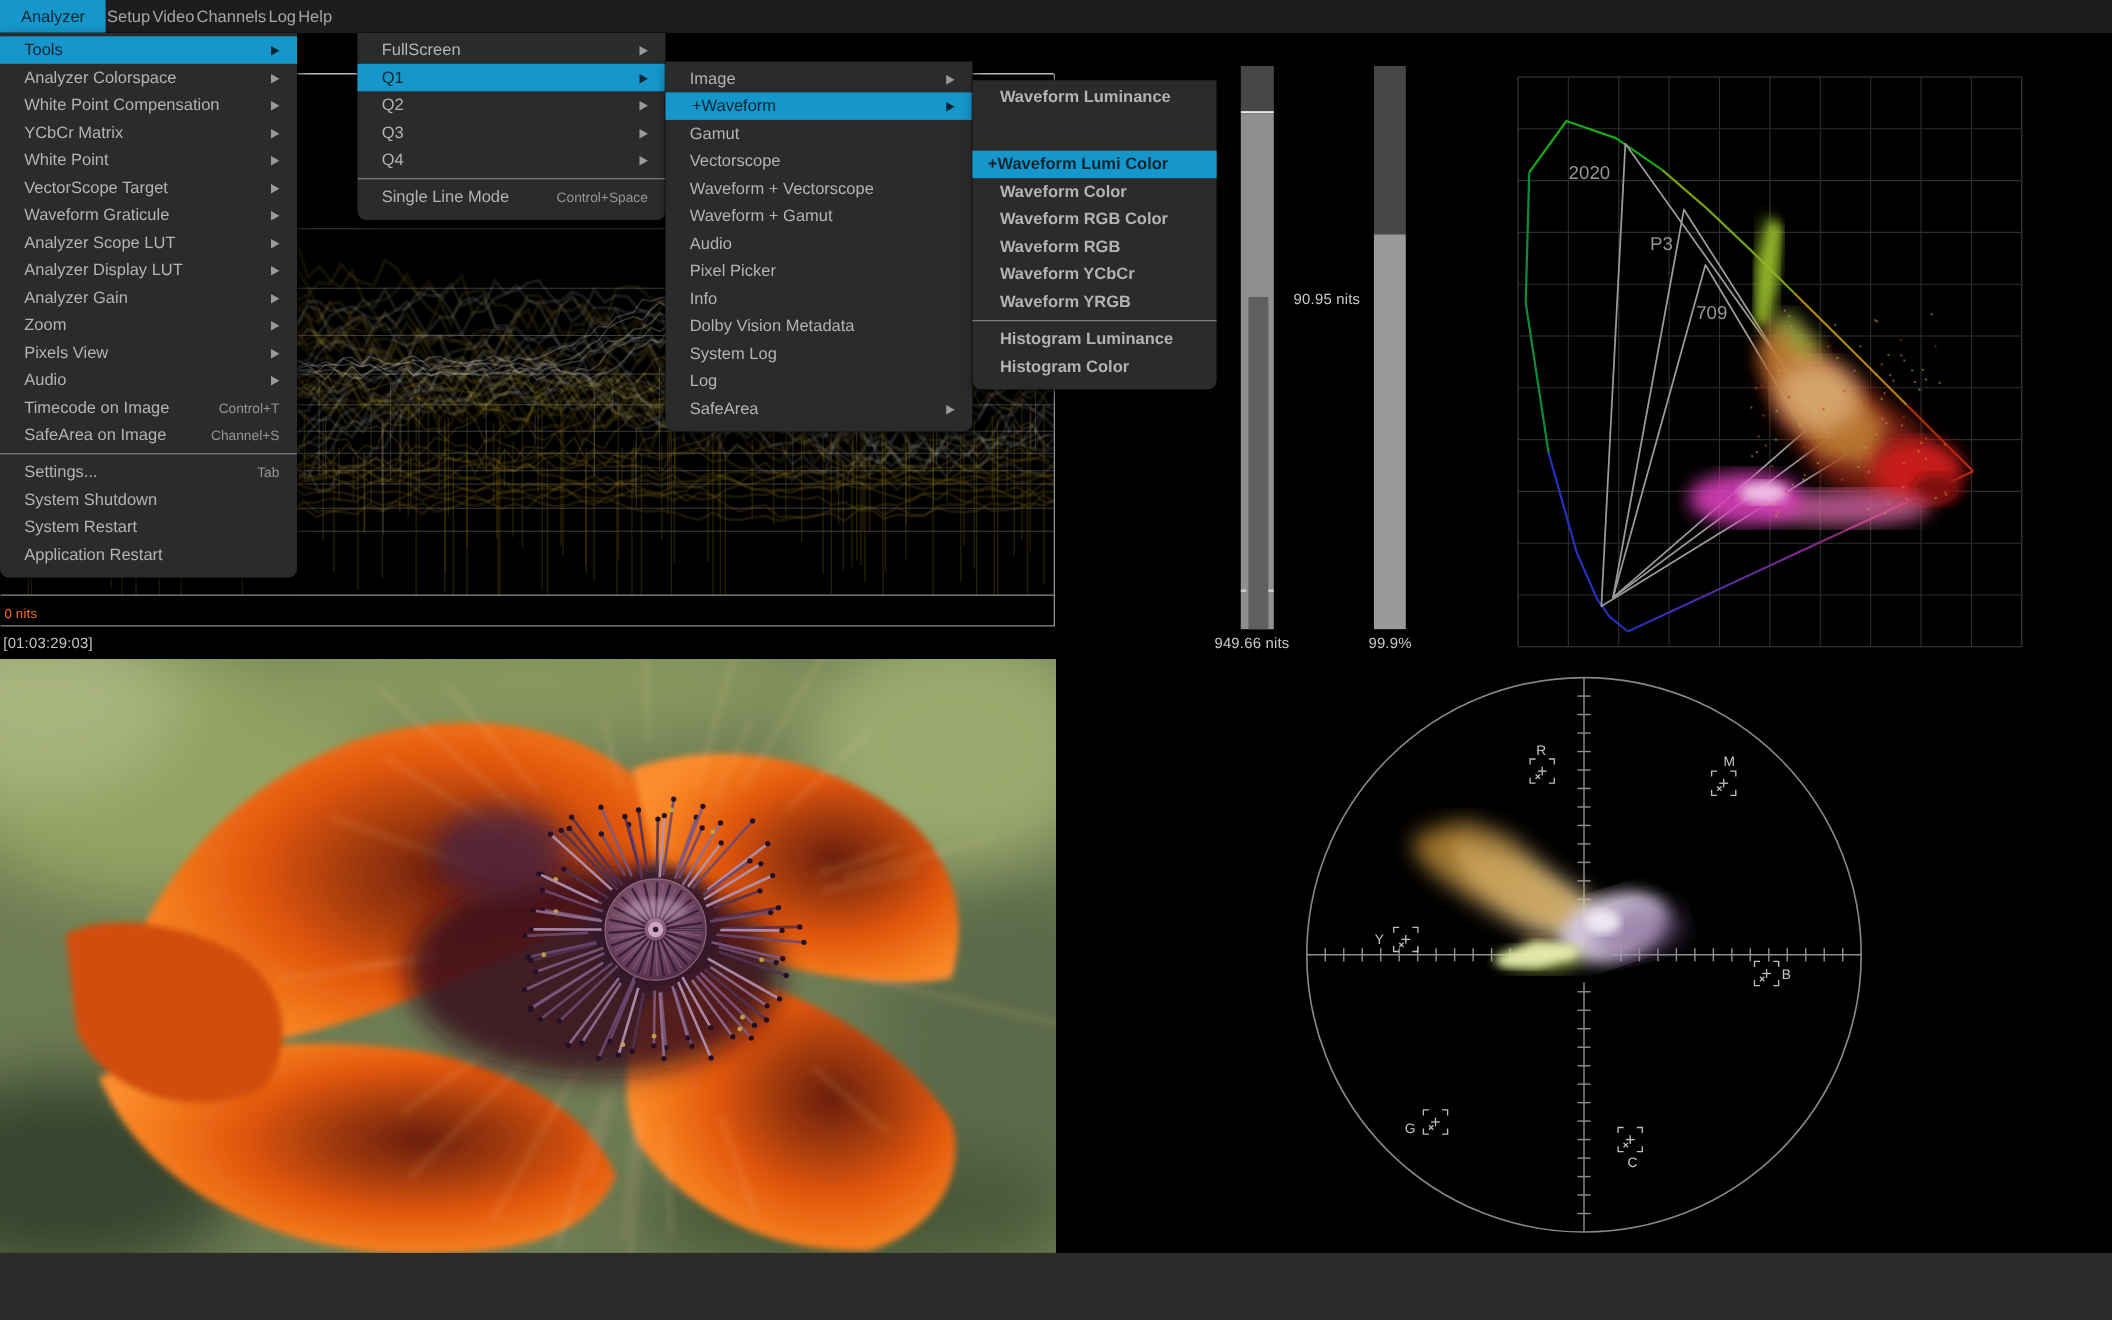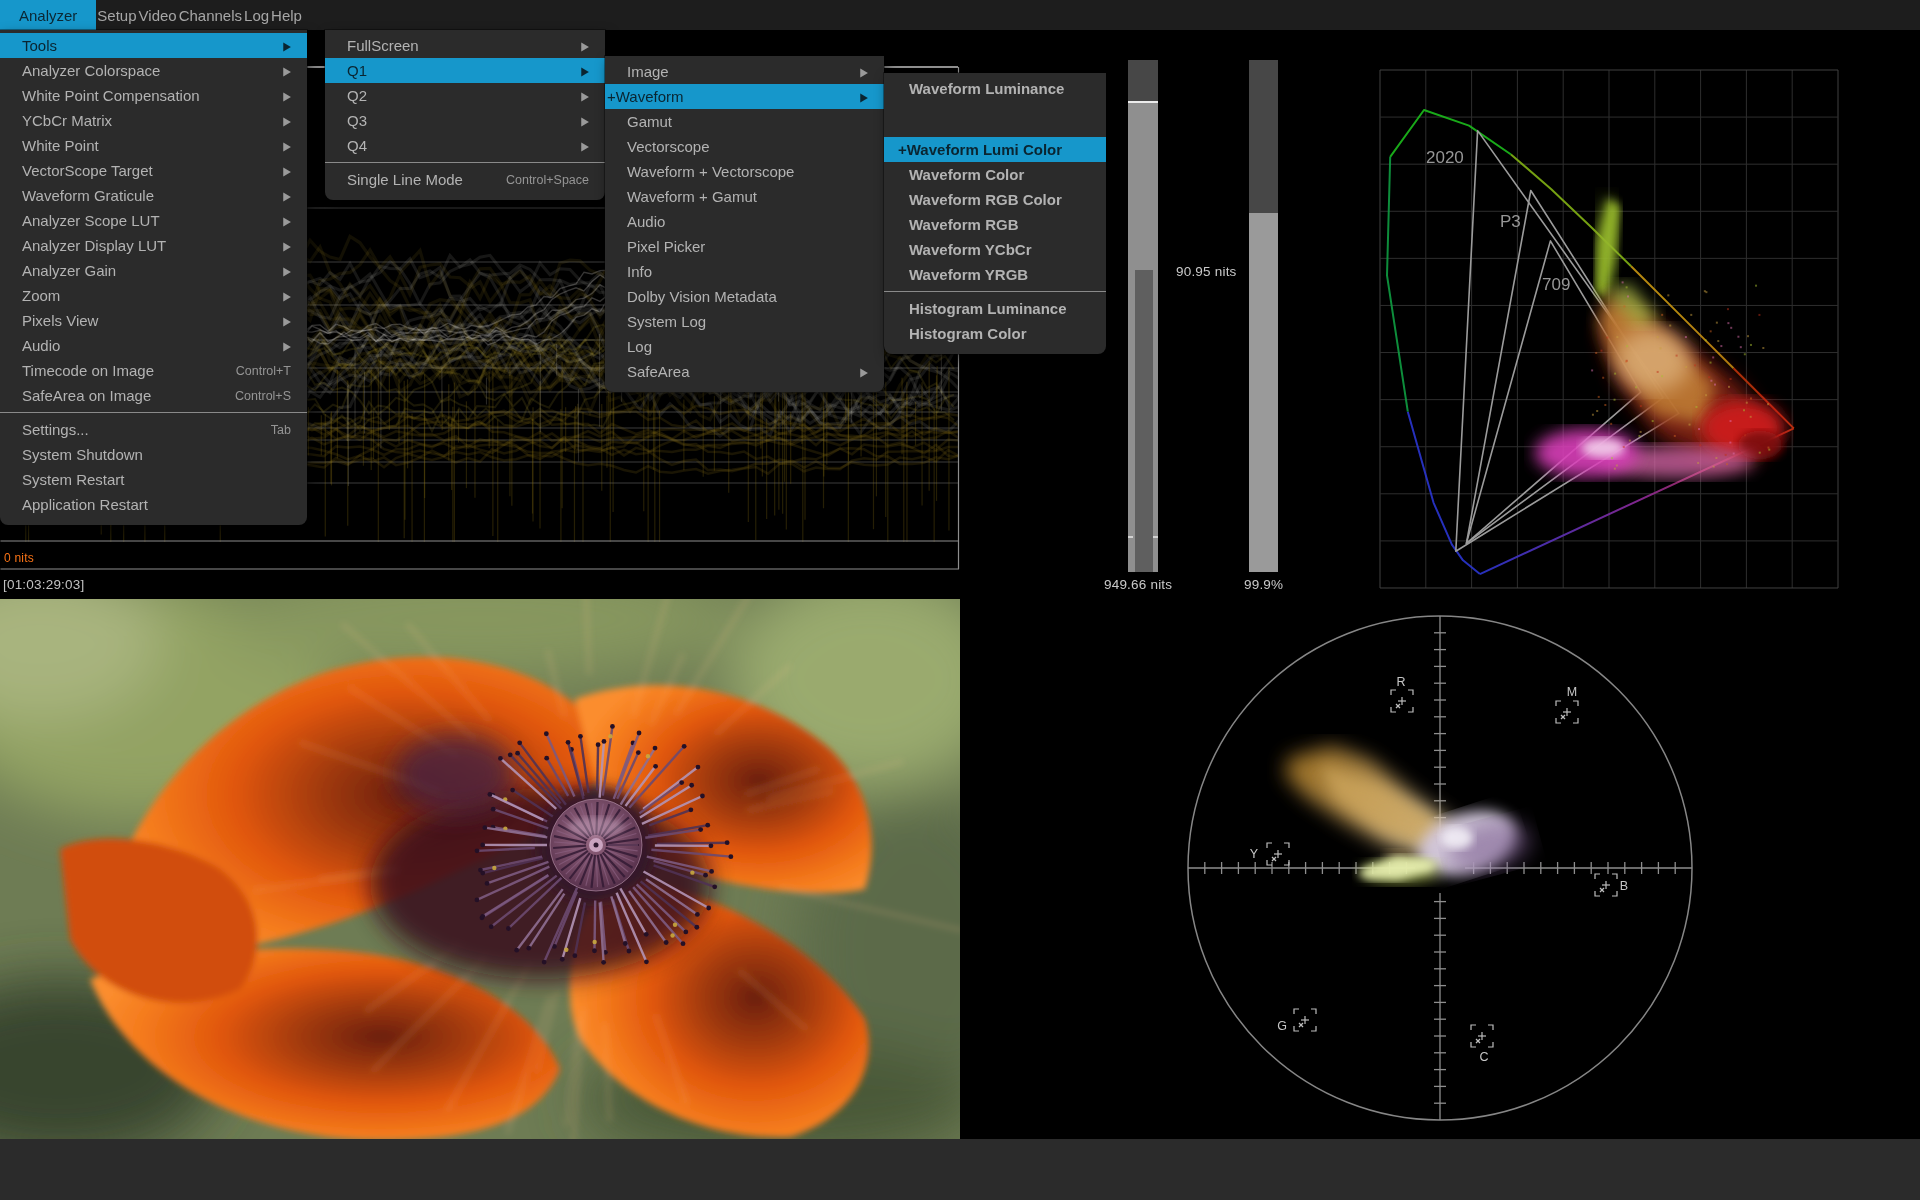--- a/index.html
+++ b/index.html
@@ -19,21 +19,21 @@
   .mi{position:relative;height:25px;display:flex;align-items:center;
     font-size:15px;color:#b3b3b3;padding:0 16px 0 22px;white-space:nowrap;}
   .mi .lab{flex:0 0 auto;}
   .mi .spring{flex:1 1 auto;}
   .mi .sc{font-size:12.5px;color:#959595;}
   .mi .arrow{font-size:10px;color:#9a9a9a;transform:scaleY(1.15);}
   .mi.hl{background:var(--accent);color:#0a2531;}
   .mi.hl .sc,.mi.hl .arrow{color:#0a2531;}
   .menu .sep{height:1px;background:#8a8a8a;margin:4px 0;}
   .m-pad25 .mi{padding-left:25px;font-weight:bold;}
-  .mi.prefixed{padding-left:2px;}
+  .mi.prefixed{padding-left:24px;}
   .m-pad25 .mi.prefixed{padding-left:14px;margin-top:36px;}
 
   
   .panel{position:absolute;background:#000;}
   .lbl{position:absolute;color:#c9c9c9;font-size:13.5px;z-index:6;letter-spacing:.2px;}
   #zero-nits{font-size:12px;color:#f97316;z-index:3;}
 
   
   .meter{position:absolute;top:60px;height:512px;z-index:4;}
   #meter-nits{left:1128px;width:30px;}
@@ -929,21 +929,21 @@
 
   <div id="menubar">
       <div class="mb-item active">Analyzer</div>
       <div class="mb-item">Setup</div>
       <div class="mb-item">Video</div>
       <div class="mb-item">Channels</div>
       <div class="mb-item">Log</div>
       <div class="mb-item">Help</div>
     </div>
   <div id="menus">
-      <div class="menu m-pad22" style="left: 0px; top: 30px; width: 307px;">
+      <div class="menu m-pad22" style="left: 0px; top: 30px; width: 270px;">
         <div class="mi hl">
           <span class="lab">Tools</span>
           <span class="spring"></span>
           <span class="arrow">▶</span>
         </div>
         <div class="mi">
           <span class="lab">Analyzer Colorspace</span>
           <span class="spring"></span>
           <span class="arrow">▶</span>
         </div>
@@ -1003,21 +1003,21 @@
           <span class="arrow">▶</span>
         </div>
         <div class="mi">
           <span class="lab">Timecode on Image</span>
           <span class="spring"></span>
           <span class="sc">Control+T</span>
         </div>
         <div class="mi">
           <span class="lab">SafeArea on Image</span>
           <span class="spring"></span>
-          <span class="sc">Control+S</span>
+          <span class="sc">Channel+S</span>
         </div>
         <div class="sep"></div>
         <div class="mi">
           <span class="lab">Settings...</span>
           <span class="spring"></span>
           <span class="sc">Tab</span>
         </div>
         <div class="mi">
           <span class="lab">System Shutdown</span>
           <span class="spring"></span>

